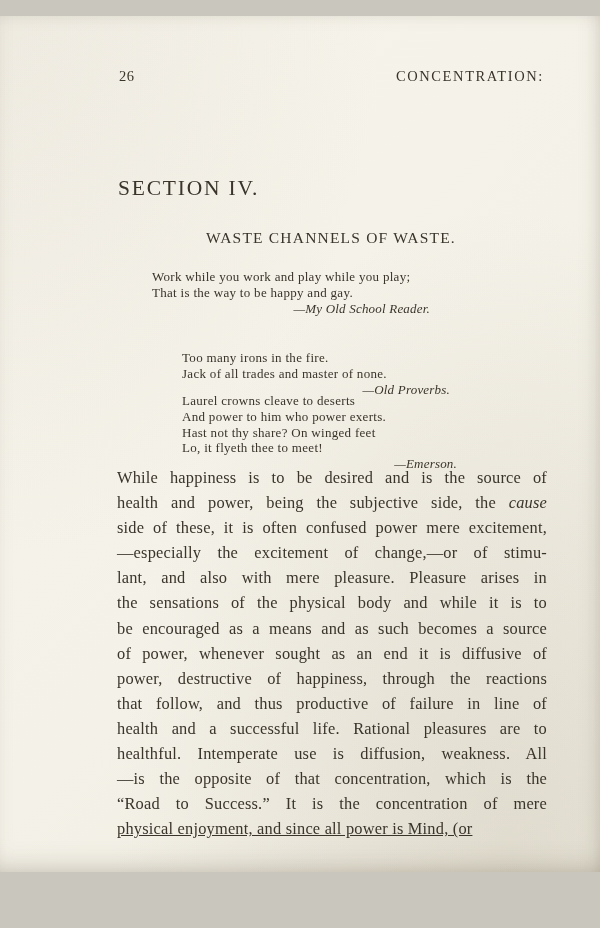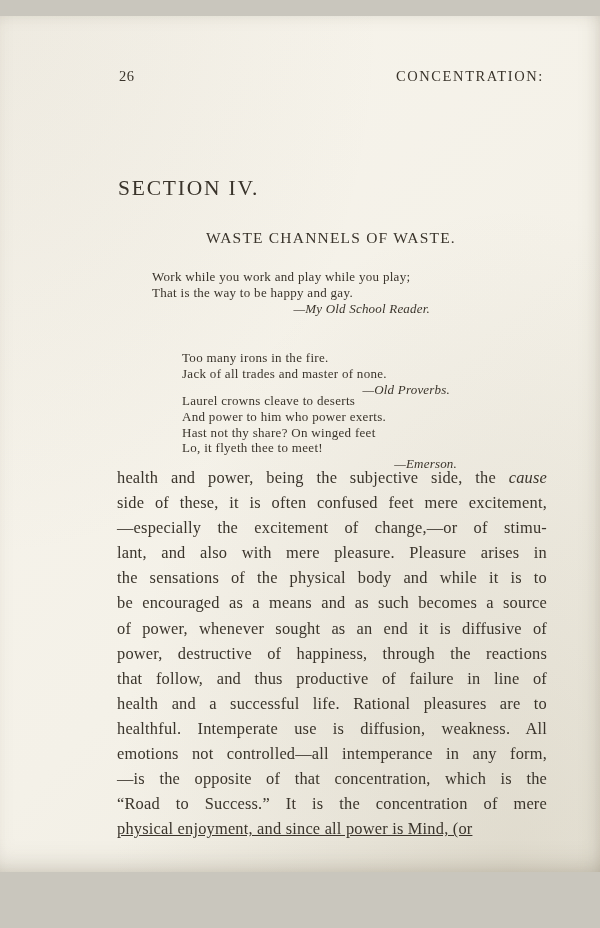--- a/index.html
+++ b/index.html
@@ -105,30 +105,30 @@
 
   <div class="quote q3">
     <div class="qline">Laurel crowns cleave to deserts</div>
     <div class="qline">And power to him who power exerts.</div>
     <div class="qline">Hast not thy share?  On winged feet</div>
     <div class="qline">Lo, it flyeth thee to meet!</div>
     <div class="qattr">—Emerson.</div>
   </div>
 
   <div class="body-text">
+    <div class="bline">While happiness is to be desired and is the source of</div>
     <div class="bline"><span>health and power, being the subjective side, the </span><i>cause</i></div>
-    <div class="bline">side of these, it is often confused feet mere excitement,</div>
+    <div class="bline">side of these, it is often confused power mere excitement,</div>
     <div class="bline">—especially the excitement of change,—or of stimu-</div>
     <div class="bline">lant, and also with mere pleasure.  Pleasure arises in</div>
     <div class="bline">the sensations of the physical body and while it is to</div>
     <div class="bline">be encouraged as a means and as such becomes a source</div>
     <div class="bline">of power, whenever sought as an end it is diffusive of</div>
     <div class="bline">power, destructive of happiness, through the reactions</div>
     <div class="bline">that follow, and thus productive of failure in line of</div>
     <div class="bline">health and a successful life.  Rational pleasures are to</div>
     <div class="bline">healthful.  Intemperate use is diffusion, weakness.  All</div>
-    <div class="bline">emotions not controlled—all intemperance in any form,</div>
     <div class="bline">—is the opposite of that concentration, which is the</div>
     <div class="bline">“Road to Success.”  It is the concentration of mere</div>
     <div class="bline last">physical enjoyment, and since all power is Mind, (or</div>
   </div>
 
 </div>
 
 </body></html>

